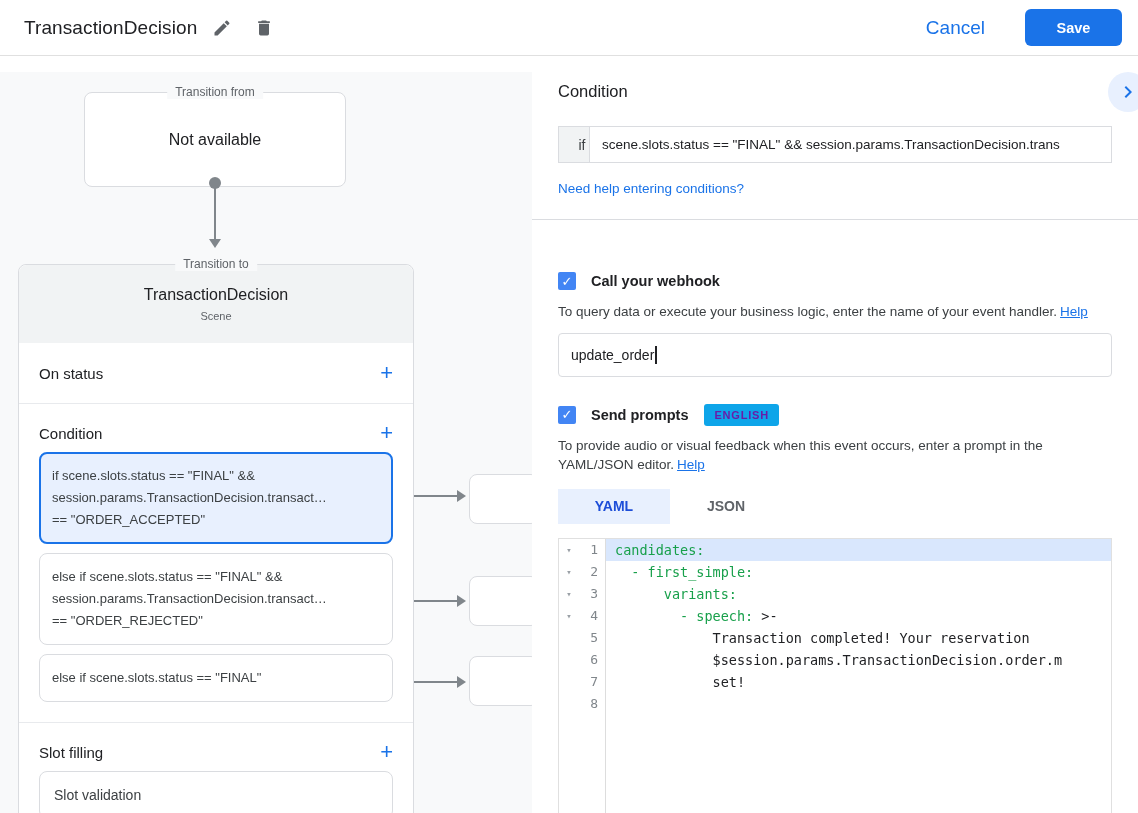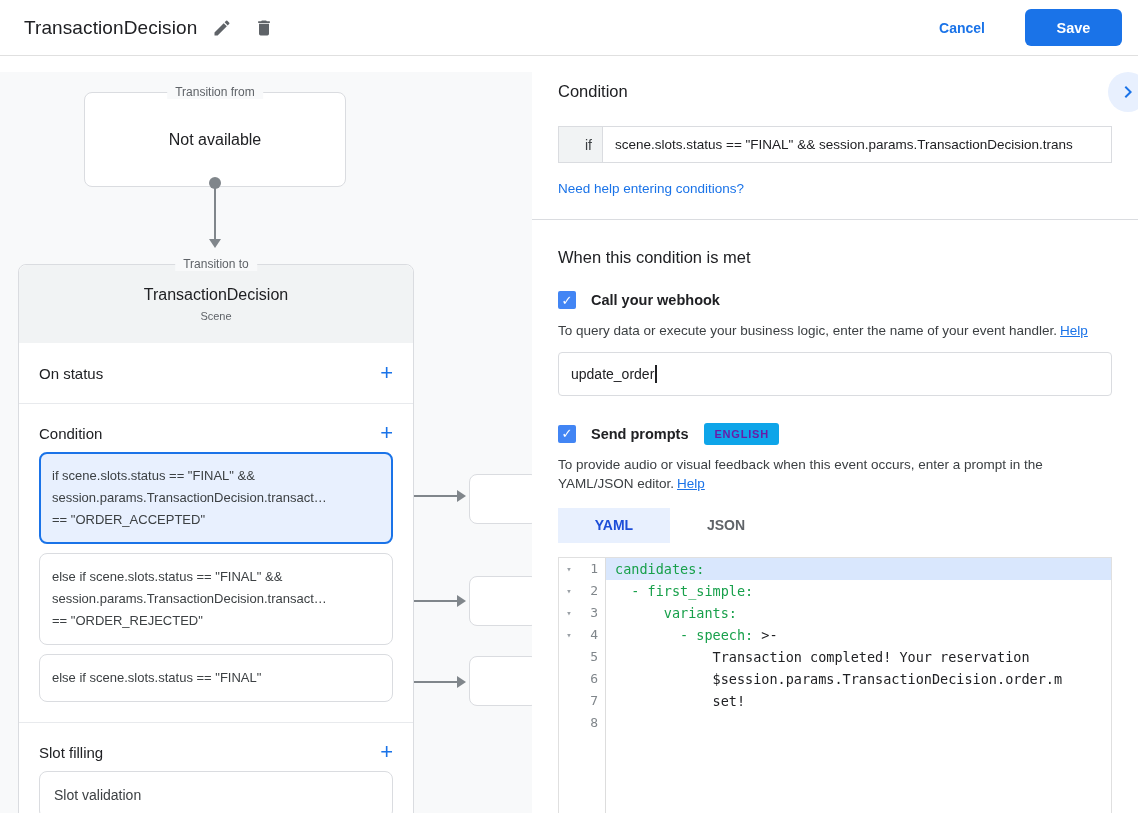--- a/index.html
+++ b/index.html
@@ -8,21 +8,21 @@
   .app { position:relative; width:1138px; height:813px; overflow:hidden; }
 
   
   .header { position:absolute; top:0; left:0; width:1138px; height:56px; background:#fff;
     border-bottom:1px solid #e0e0e0; display:flex; align-items:center; padding:0 16px 0 24px; z-index:10; }
   .page-title { font-size:19px; color:#202124; letter-spacing:.1px; }
   .icon-btn { width:34px; height:34px; border:none; background:transparent; display:flex;
     align-items:center; justify-content:center; margin-left:8px; border-radius:50%; cursor:pointer; }
   .icon-btn svg { fill:#5f6368; }
   .header-spacer { flex:1; }
-  .cancel-btn { background:transparent; border:none; color:#1a73e8; font-size:14px; font-weight:700;
+  .cancel-btn { background:transparent; border:none; color:#1a73e8; font-size:19px; font-weight:400;
     font-family:inherit; padding:8px 18px; margin-right:22px; cursor:pointer; border-radius:4px; }
   .save-btn { background:#1a73e8; border:none; color:#fff; font-size:14.5px; font-weight:600;
     font-family:inherit; width:97px; height:37px; border-radius:6px; cursor:pointer; }
 
   
   .canvas { position:absolute; top:72px; left:0; width:532px; height:757px; background:#f8f9fa; overflow:hidden; }
 
   .tfrom-box { position:absolute; left:84px; top:20px; width:262px; height:95px; background:#fff;
     border:1px solid #dadce0; border-radius:8px; display:flex; align-items:center; justify-content:center; }
   .legend { position:absolute; top:-8px; left:50%; transform:translateX(-50%); background:#f8f9fa;
@@ -61,21 +61,21 @@
 
   
   .rpanel { position:absolute; top:56px; left:532px; width:606px; height:757px; background:#fff;
     overflow:hidden; z-index:5; }
   .cond-section { position:relative; padding:26px 26px 22px 26px; border-bottom:1px solid #dadce0; }
   .section-title { font-size:16.5px; color:#202124; }
   .expand-btn { position:absolute; top:16px; right:-10px; width:40px; height:40px; border-radius:50%;
     background:#e8f0fe; border:none; display:flex; align-items:center; justify-content:center; cursor:pointer; }
   .expand-btn svg { fill:#1a73e8; }
   .if-row { display:flex; margin-top:25px; height:37px; }
-  .if-label { width:44px; background:#f1f3f4; border:1px solid #dadce0; border-right:none;
+  .if-label { width:31px; background:#f1f3f4; border:1px solid #dadce0; border-right:none;
     display:flex; align-items:center; justify-content:center; font-size:14px; color:#3c4043;padding-left:16px; }
   .if-input { flex:1; border:1px solid #dadce0; background:#fff; display:flex; align-items:center;
     padding:0 12px; font-size:13.5px; color:#202124; white-space:nowrap; overflow:hidden; cursor:text; }
   .link { color:#1a73e8; font-size:13.5px; text-decoration:none; cursor:pointer; }
   .cond-help { display:inline-block; margin-top:18px; }
 
   .met-section { padding:28px 26px 0 26px; }
   .check-row { display:flex; align-items:center; margin-top:24px; }
   .check-row.first { margin-top:24px; }
   .checkbox { width:18px; height:18px; background:#4285f4; border-radius:2px; display:flex;
@@ -218,21 +218,20 @@
       <div class="if-row">
         <div class="if-label">if</div>
         <div class="if-input">
           <span>scene.slots.status == "FINAL" &amp;&amp; session.params.TransactionDecision.trans</span>
         </div>
       </div>
       <a class="link cond-help">Need help entering conditions?</a>
     </div>
 
     <div class="met-section">
-      <div class="section-title">When this condition is met</div>
 
       <div class="check-row first">
         <div class="checkbox">✓</div>
         <span class="check-label">Call your webhook</span>
       </div>
       <div class="desc">
         <span>To query data or execute your business logic, enter the name of your event handler.</span><a class="link">Help</a>
       </div>
 
       <div class="text-input">

